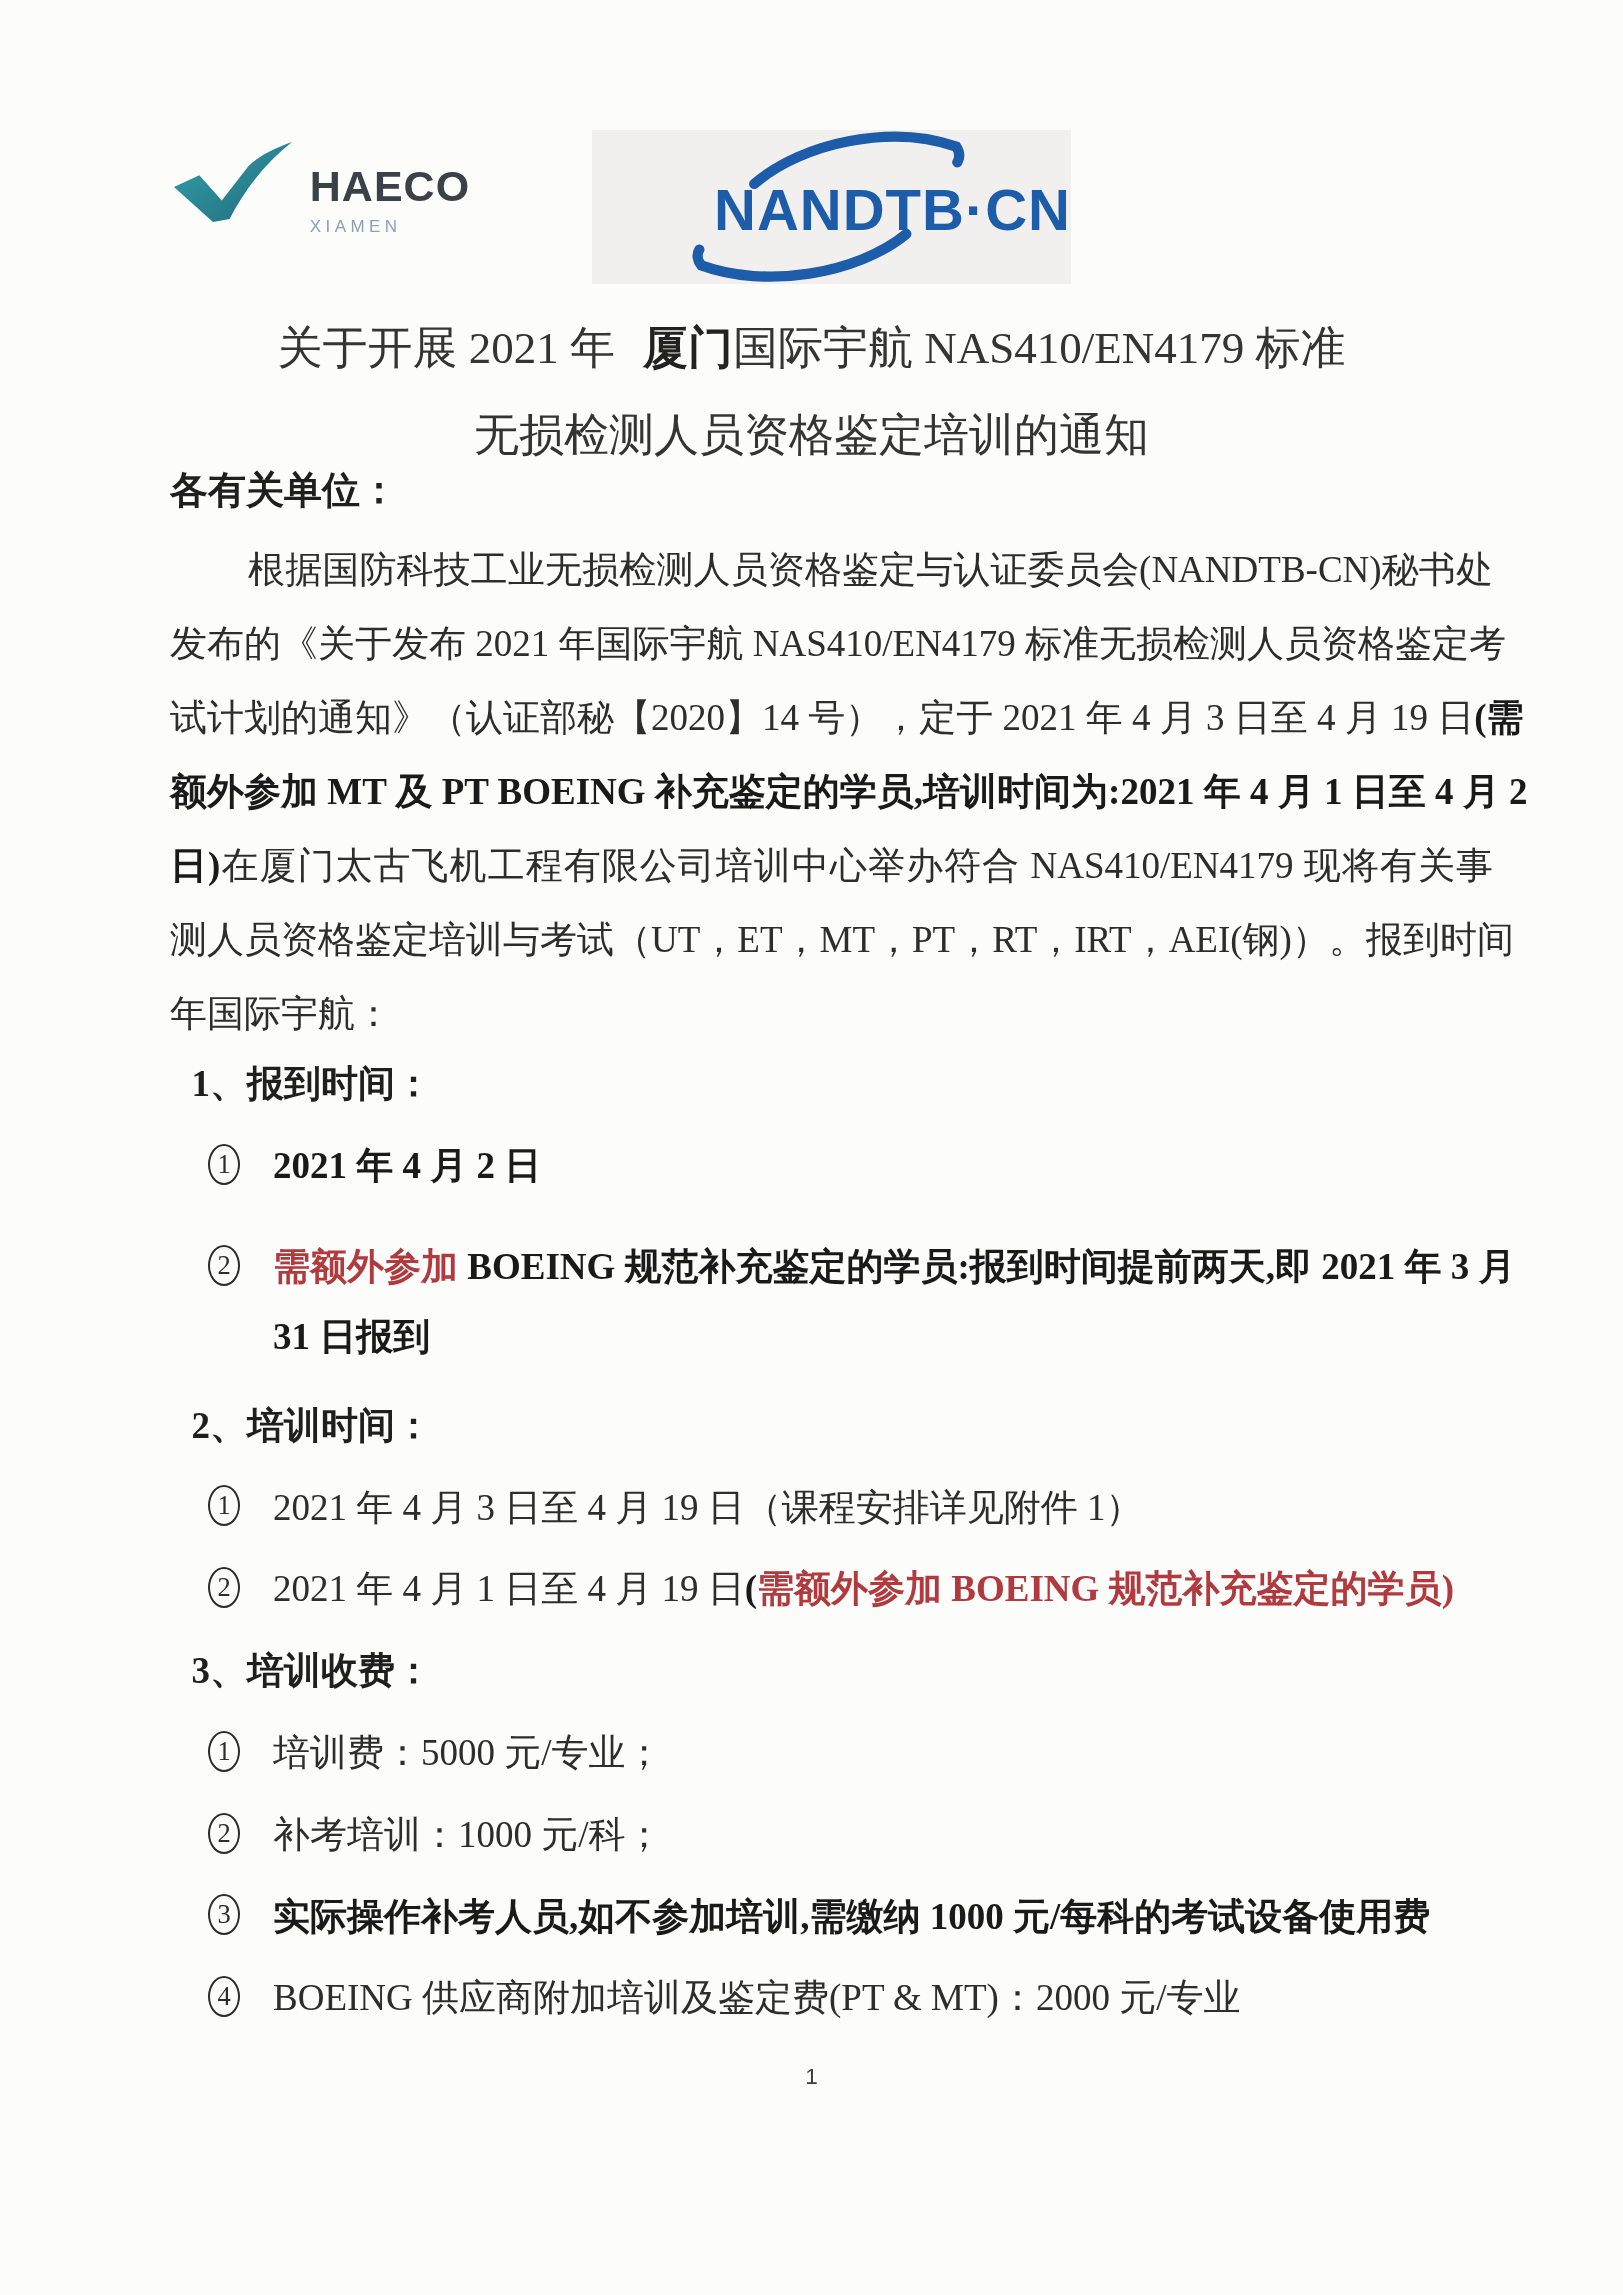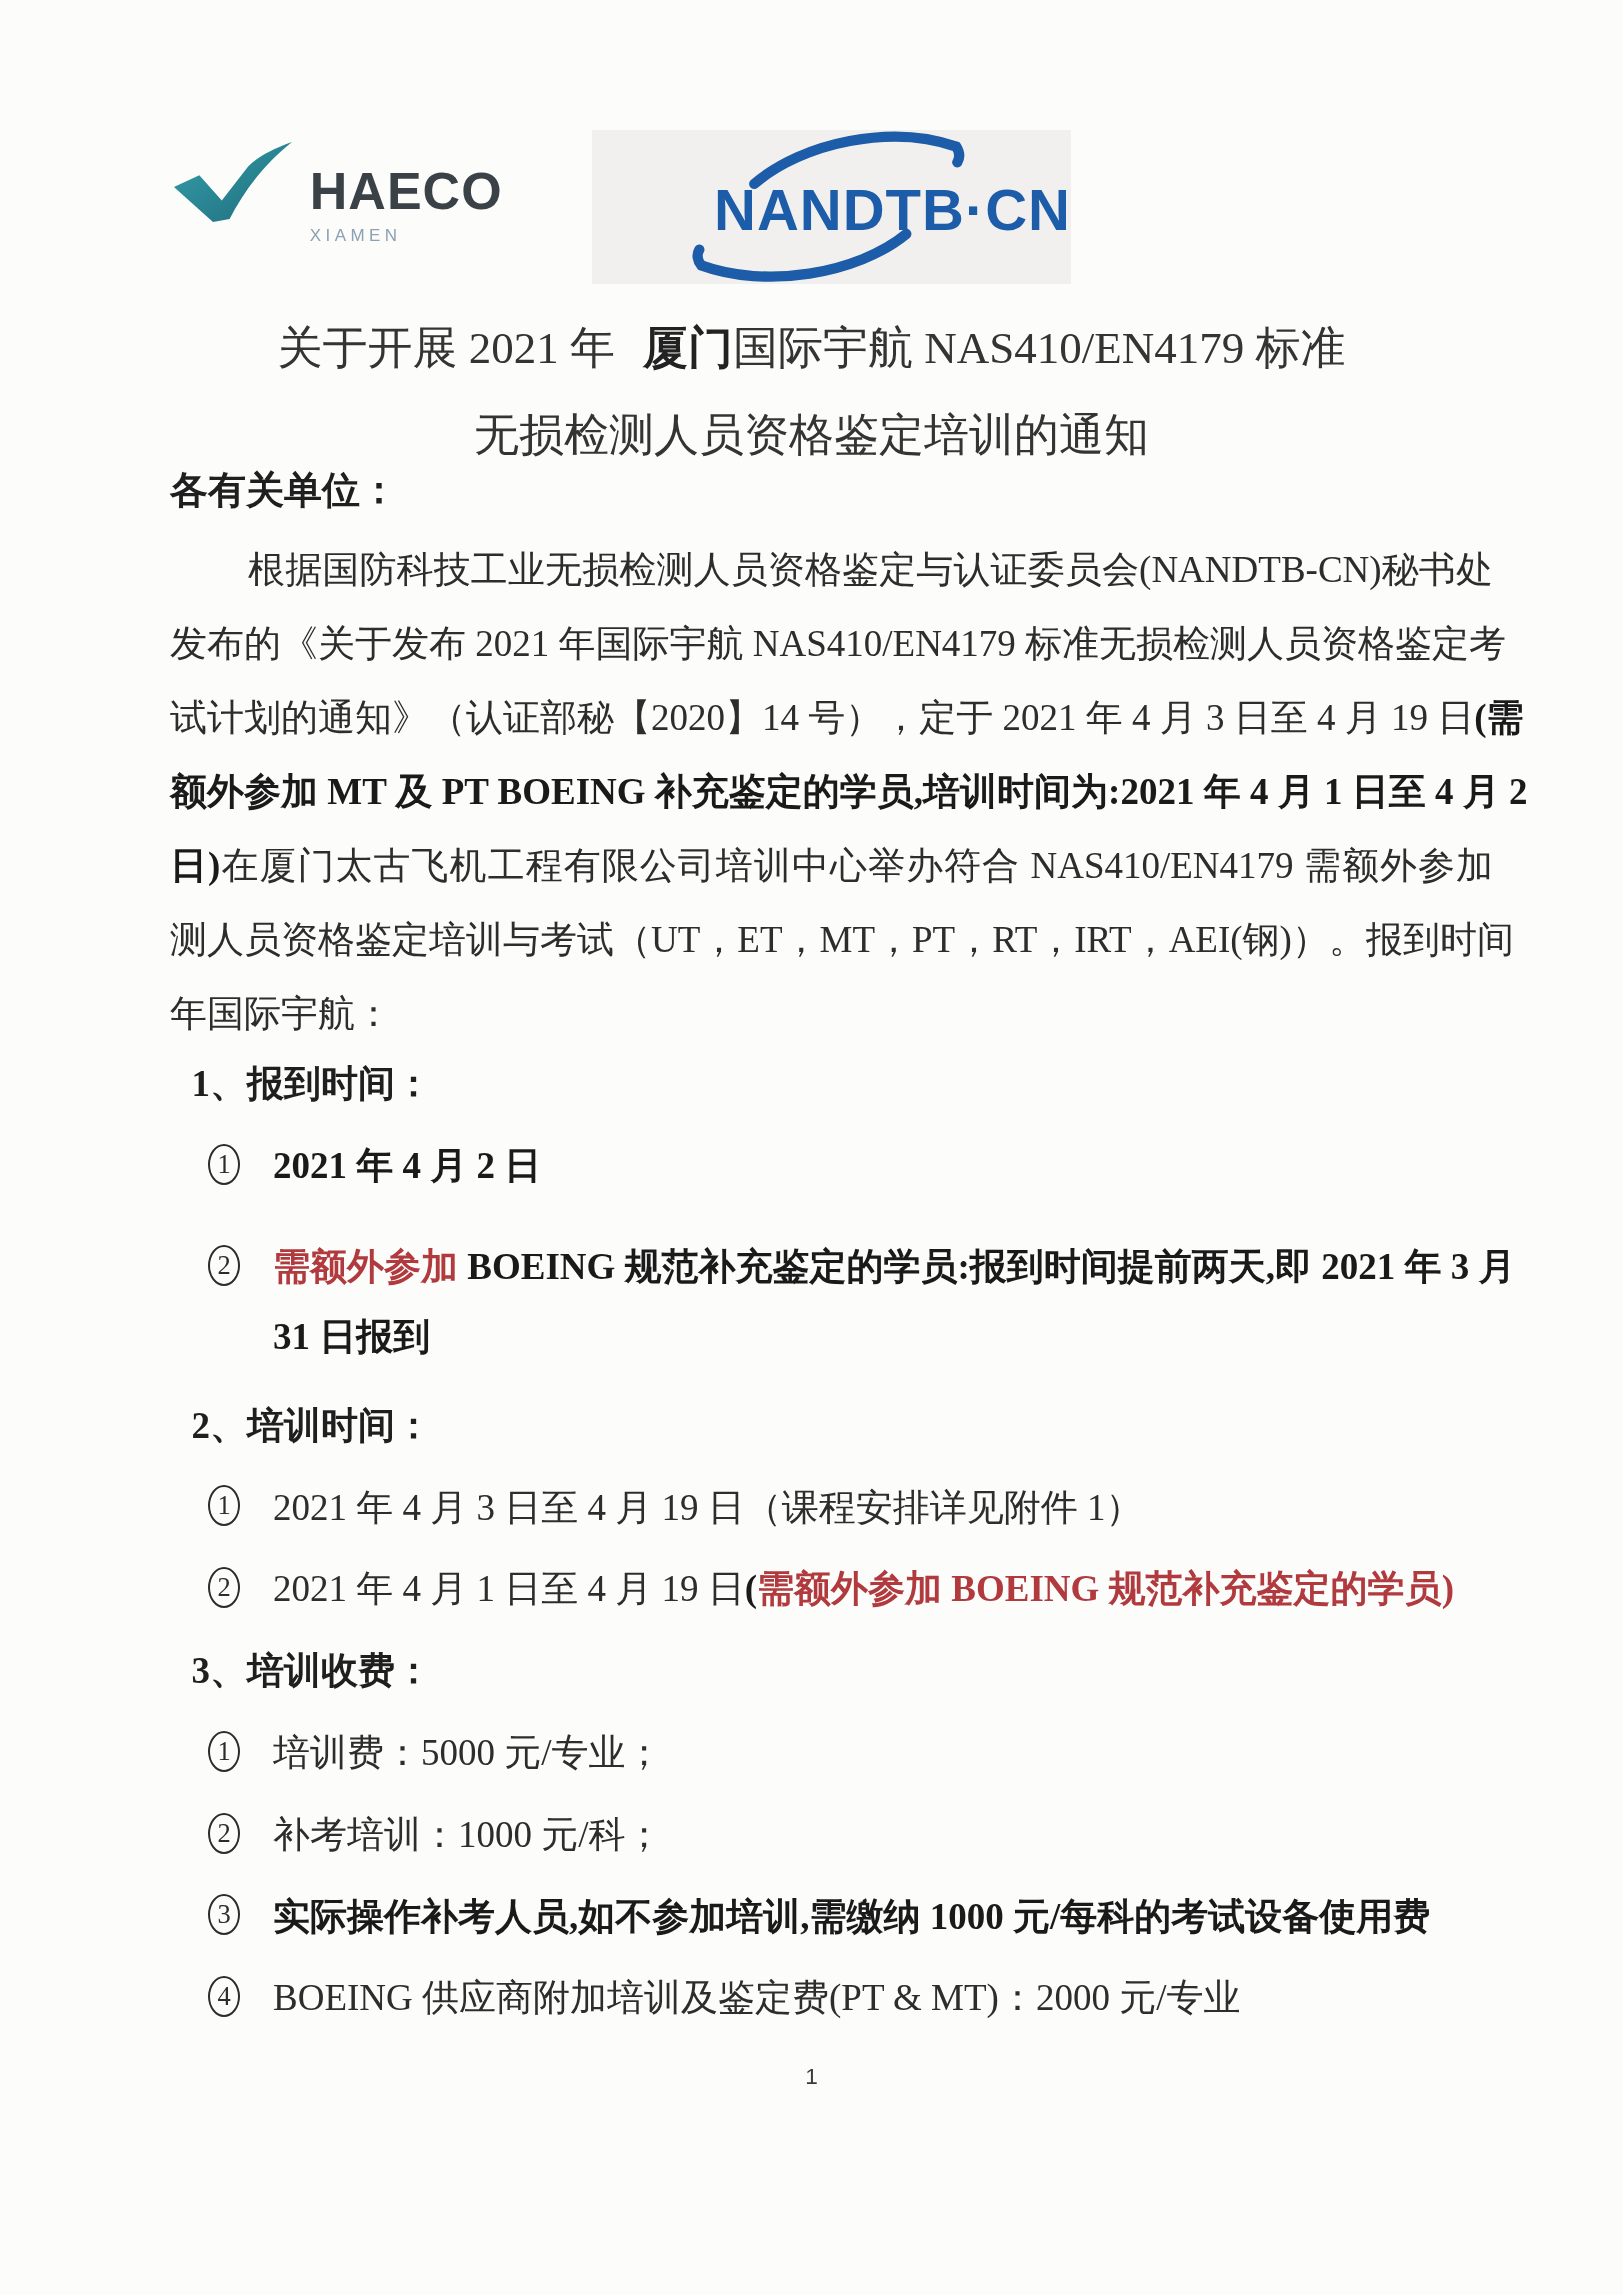--- a/index.html
+++ b/index.html
@@ -16,21 +16,21 @@
     font-family:"Liberation Serif","DejaVu Serif",serif;
     color:var(--ink);
     overflow:hidden;
   }
   
   .haeco{position:absolute;left:170px;top:136px;display:flex;}
   .haeco-mark{width:127px;height:82px;margin-top:4.9px;}
   .haeco-text{margin-left:12.8px;margin-top:28.5px;}
   .haeco-brand{
     font-family:"Liberation Sans","DejaVu Sans",sans-serif;
-    font-weight:700;font-size:52px;line-height:1;
+    font-weight:700;font-size:43px;line-height:1;
     color:#3b4247;letter-spacing:1px;
   }
   .haeco-sub{
     font-family:"Liberation Sans","DejaVu Sans",sans-serif;
     font-size:17px;color:#8da1b4;letter-spacing:4.4px;margin-top:9.8px;
   }
   .nandtb{position:absolute;left:592px;top:130px;width:479px;height:154px;background:#f1f0ee;}
   .nandtb-swoosh{position:absolute;left:0;top:0;width:100%;height:100%;}
   .nandtb-text{
     position:absolute;left:0;right:0;top:50%;transform:translateY(-47%);
@@ -115,21 +115,21 @@
     <div>无损检测人员资格鉴定培训的通知</div>
   </div>
 
   <div class="salutation">各有关单位：</div>
 
   <div class="intro">
     <div class="line stretch indent"><span>根据国防科技工业无损检测人员资格鉴定与认证委员会(NANDTB-CN)秘书处</span></div>
     <div class="line stretch"><span>发布的《关于发布 2021 年国际宇航 NAS410/EN4179 标准无损检测人员资格鉴定考</span></div>
     <div class="line stretch"><span>试计划的通知》（认证部秘【2020】14 号），定于 2021 年 4 月 3 日至 4 月 19 日</span><span class="b">(需</span></div>
     <div class="line stretch"><span class="b">额外参加 MT 及 PT BOEING 补充鉴定的学员,培训时间为:2021 年 4 月 1 日至 4 月 2</span></div>
-    <div class="line stretch"><span class="b">日)</span><span>在厦门太古飞机工程有限公司培训中心举办符合 NAS410/EN4179 需额外参加</span></div>
+    <div class="line stretch"><span class="b">日)</span><span>在厦门太古飞机工程有限公司培训中心举办符合 NAS410/EN4179 现将有关事</span></div>
     <div class="line stretch"><span>测人员资格鉴定培训与考试（UT，ET，MT，PT，RT，IRT，AEI(钢)）。报到时间</span></div>
     <div class="line"><span>年国际宇航：</span></div>
   </div>
 
   <div class="sections">
 
     <div>
       <div class="sec-heading">1、报到时间：</div>
       <div class="item">
         <span class="marker">1</span>

